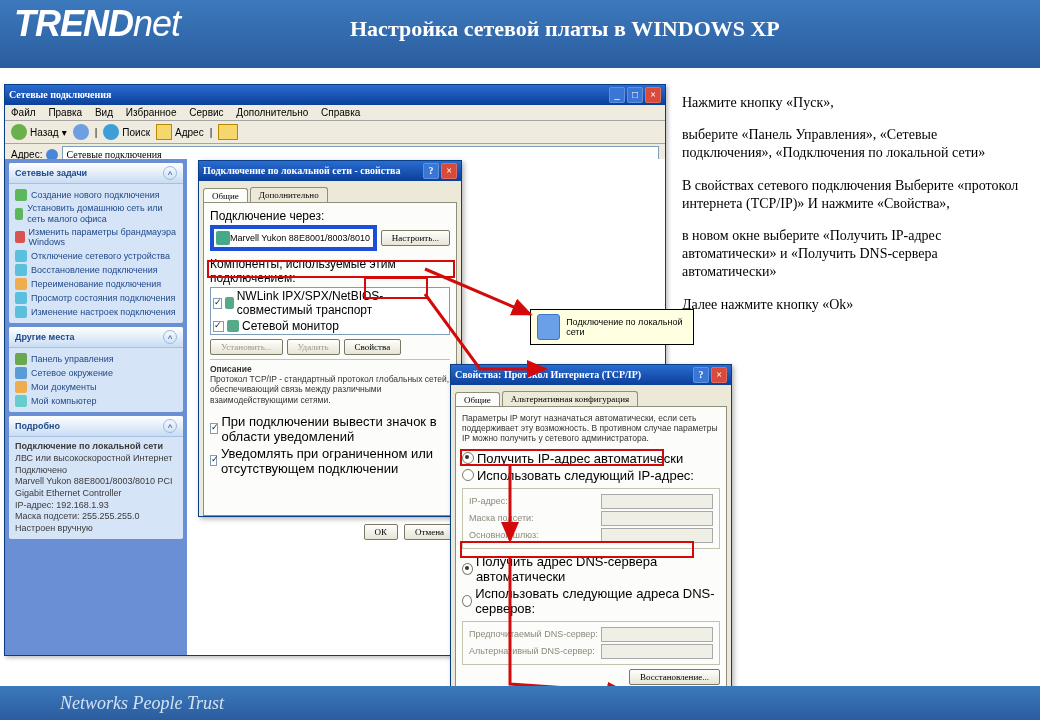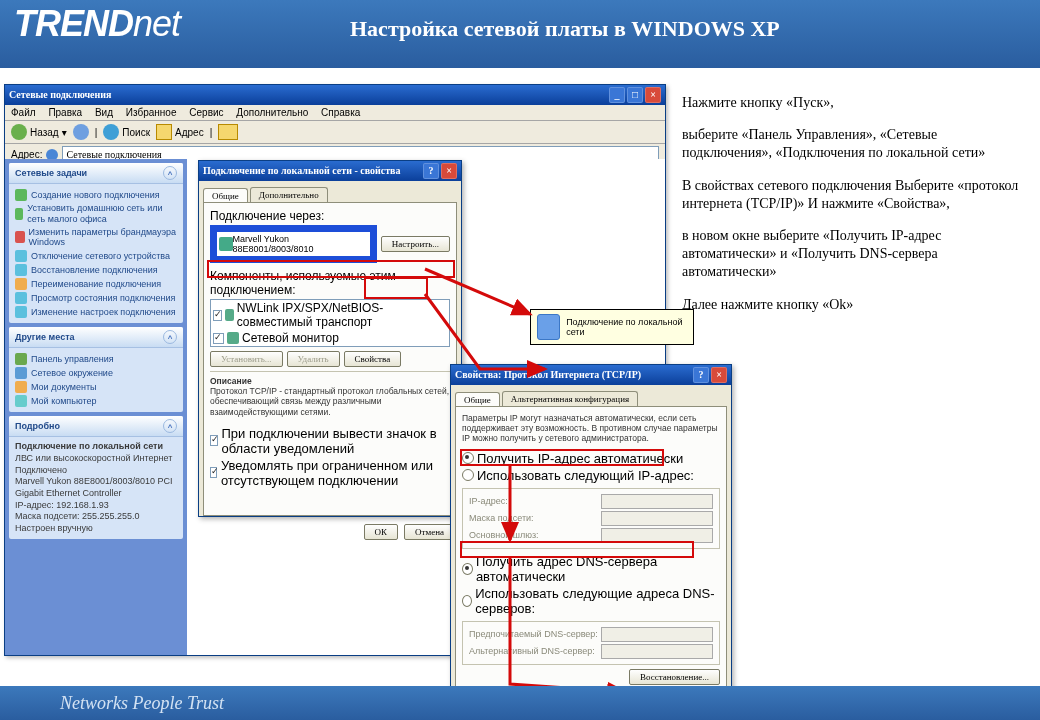--- a/index.html
+++ b/index.html
@@ -37,21 +37,21 @@
 .detail{color:#3a3a3a;line-height:1.3}
 .content{position:absolute;left:182px;top:74px;right:0;bottom:0;background:#fff}
 
 .dialog{position:absolute;border:1px solid #0a3e84;background:#ece9d8;box-shadow:2px 2px 5px rgba(0,0,0,.3)}
 .dlg1{left:198px;top:96px;width:262px;height:355px}
 .tabs{display:flex;padding:6px 4px 0 4px;background:#ece9d8}
 .tab{font:9px Tahoma;padding:2px 8px;border:1px solid #8e8e7a;border-bottom:none;background:#ece9d8;margin-right:2px;border-radius:3px 3px 0 0}
 .tab.on{background:#fcfcfa;position:relative;top:1px}
 .tabbody{border:1px solid #8e8e7a;background:#fcfcfa;margin:0 4px 4px 4px;padding:6px;height:300px;font-size:9px;position:relative}
 .lbl{font-size:12px;color:#000;margin-bottom:2px}
-.hw{display:flex;align-items:center;gap:0;border:7px solid #1d4ed8;background:#fff;padding:2px}
+.hw{display:flex;align-items:center;gap:0;border:4px solid #1d4ed8;background:#fff;padding:2px}
 .btn{font:9px Tahoma;padding:2px 10px;border:1px solid #7a7a64;background:linear-gradient(#fefefe,#e7e5d4);border-radius:2px;display:inline-block;text-align:center}
 .btn.dis{color:#9a9a88}
 .list{border:1px solid #7f9db9;background:#fff;height:46px;overflow:hidden}
 .lrow{display:flex;align-items:center;gap:3px;padding:1px 2px;font-size:12px}
 .lrow.sel{background:#316ac5;color:#fff}
 .chk{width:9px;height:9px;border:1px solid #7f9db9;background:#fff;display:inline-block;position:relative}
 .chk.on::after{content:"✓";position:absolute;top:-2px;left:0;font-size:9px;color:#222}
 .rowbtns{display:flex;gap:4px;margin-top:4px}
 .desc{border-top:1px solid #c4c3b0;padding-top:4px;margin-top:4px;font-size:8.5px;line-height:1.2;color:#333}
 .dlgfoot{display:flex;justify-content:flex-end;gap:6px;padding:4px 6px}

